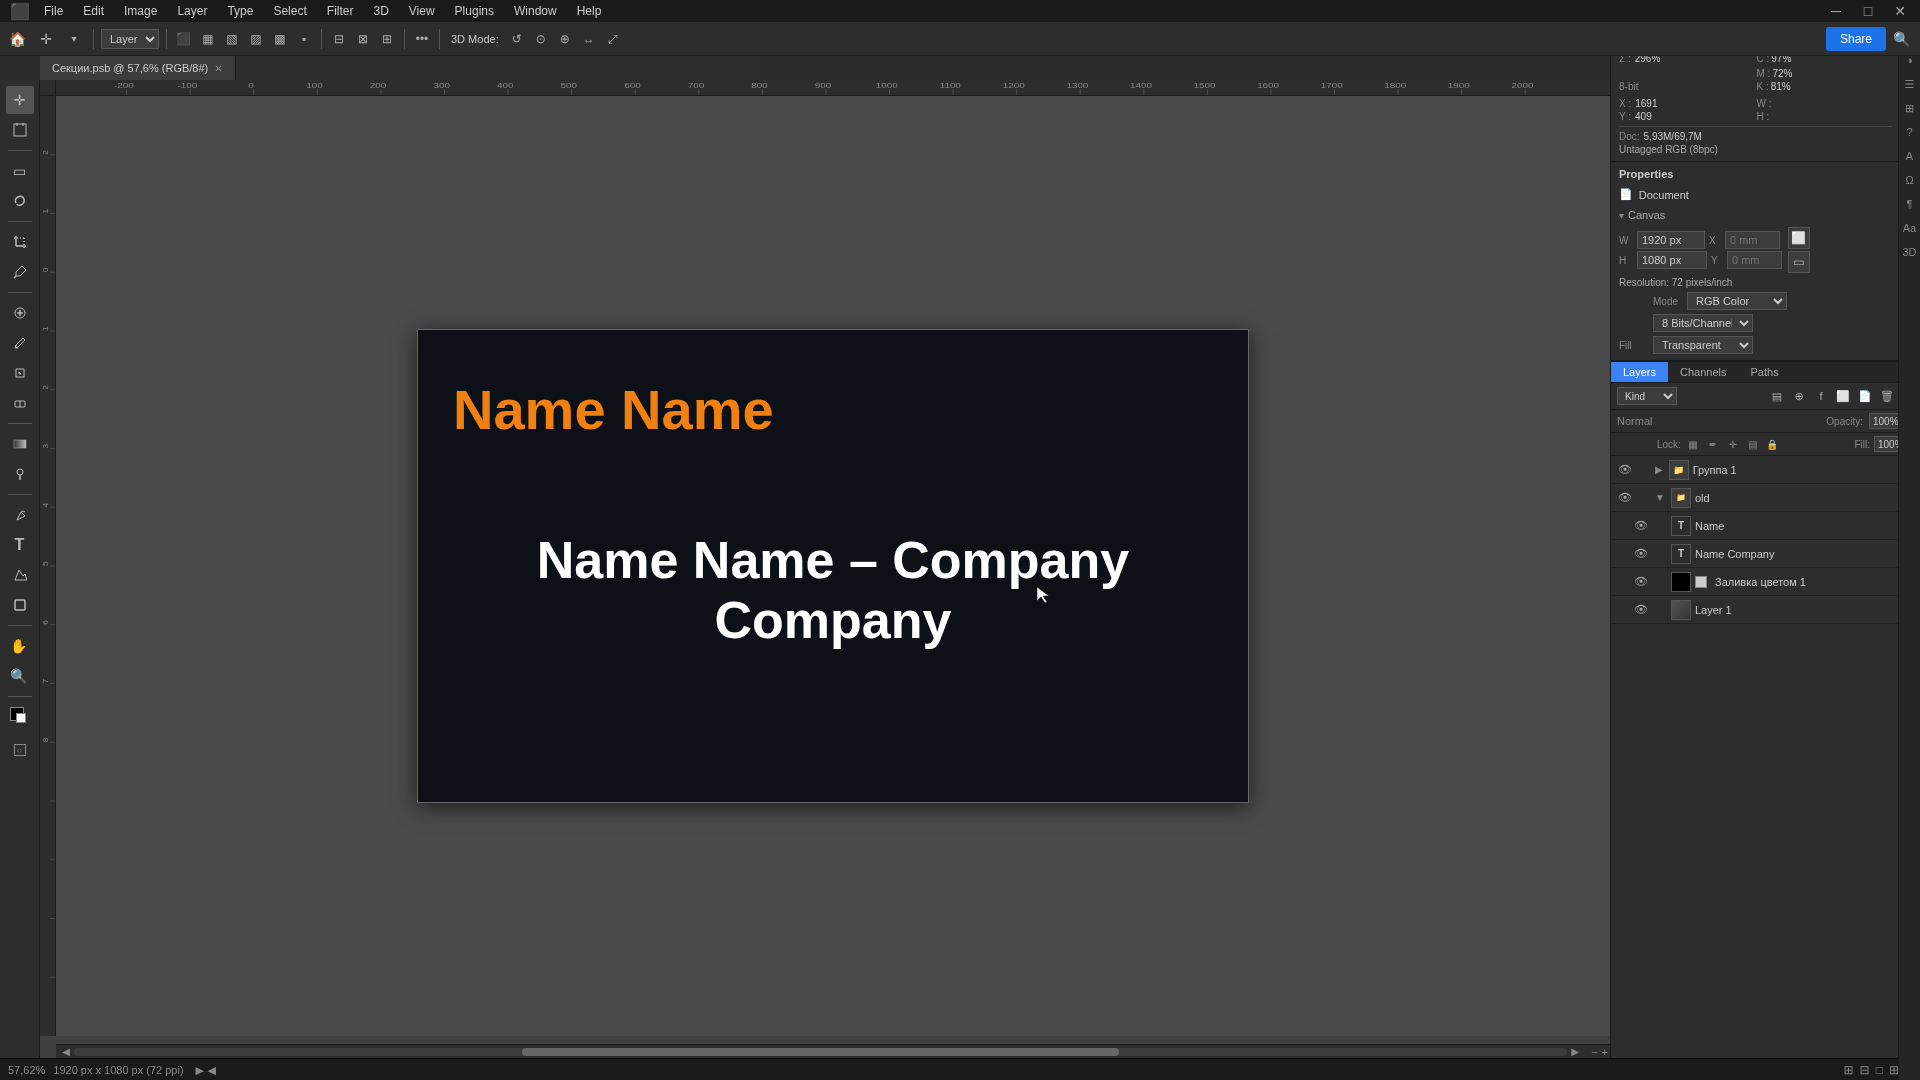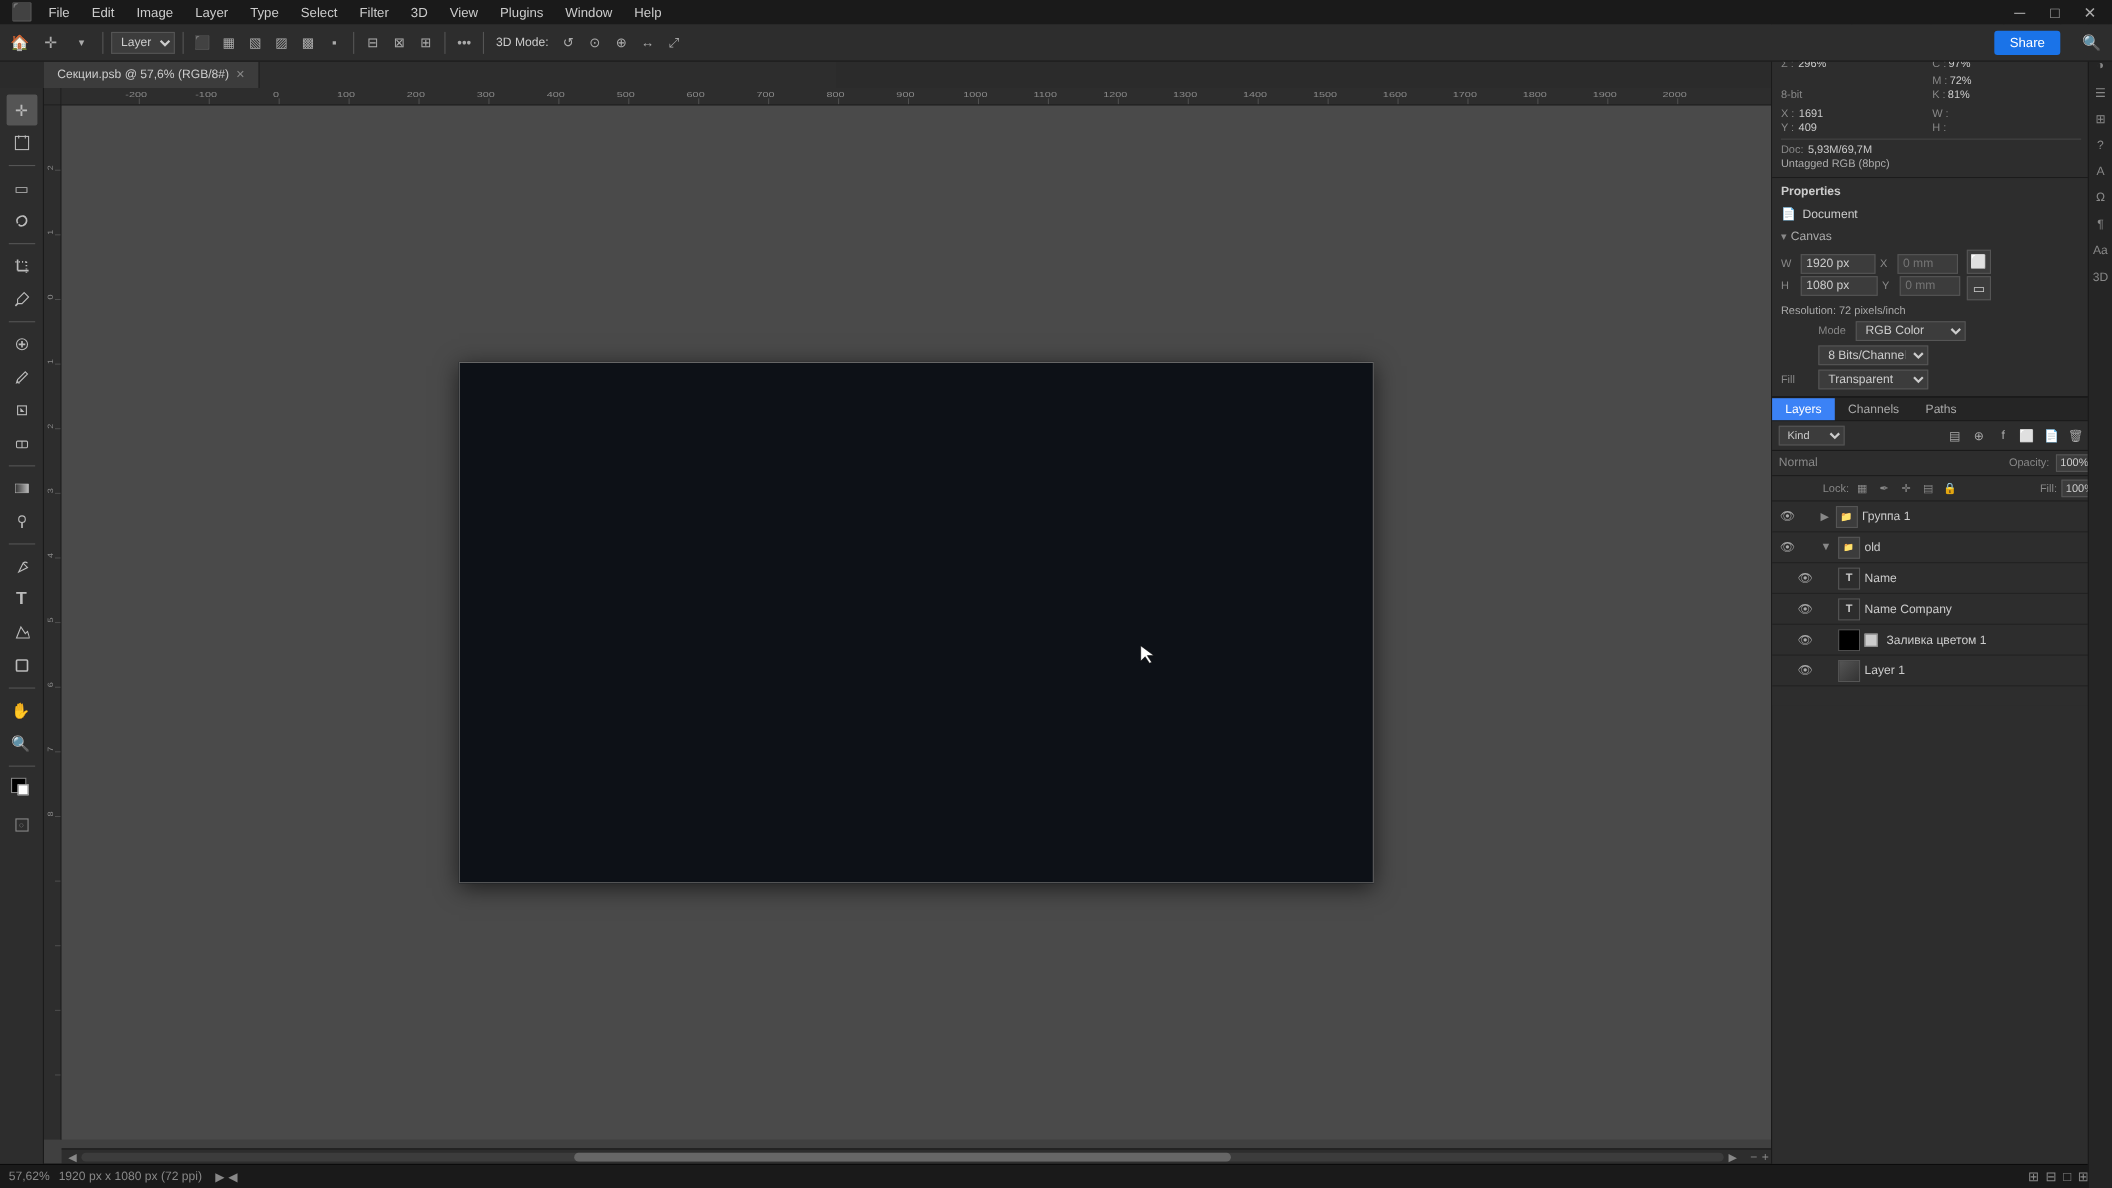--- a/index.html
+++ b/index.html
@@ -572,21 +572,21 @@
   <div class="toolbar-divider"></div>
   <div class="toolbar-icon-btn">•••</div>
   <div class="toolbar-divider"></div>
   <span class="toolbar-label">3D Mode:</span>
   <div class="toolbar-icon-btn">↺</div>
   <div class="toolbar-icon-btn">⊙</div>
   <div class="toolbar-icon-btn">⊕</div>
   <div class="toolbar-icon-btn">↔</div>
   <div class="toolbar-icon-btn">⤢</div>
 
-  <div style="margin-left:auto; display:flex; align-items:center; gap:17px;">
+  <div style="margin-left:auto; display:flex; gap:4px;">
     <button class="share-btn">Share</button>
     <div class="toolbar-btn">🔍</div>
   </div>
 </div>
 
 <div id="doc-tabs">
   <div class="doc-tab">
     <span>Секции.psb @ 57,6% (RGB/8#)</span>
     <span class="doc-tab-close">✕</span>
   </div>
@@ -1012,21 +1012,26 @@
       <text x="-448" y="8" fill="#888" font-size="7" transform="rotate(-90)" text-anchor="middle">6</text>
       <text x="-498" y="8" fill="#888" font-size="7" transform="rotate(-90)" text-anchor="middle">7</text>
       <text x="-548" y="8" fill="#888" font-size="7" transform="rotate(-90)" text-anchor="middle">8</text>
     </svg>
   </div>
 
   <div id="canvas-bg">
 
     <div id="ps-canvas">
 
-
+      <div class="canvas-name-top">Name Name</div>
+
+      <div class="canvas-name-center">
+        <div>Name Name – Company</div>
+        <div>Company</div>
+      </div>
 
       <div class="cursor-indicator">
         <svg width="20" height="20" viewBox="0 0 20 20">
           <path d="M 4 2 L 4 16 L 8 12 L 12 18 L 14 17 L 10 11 L 16 11 Z" fill="#fff" stroke="#000" stroke-width="0.5"></path>
         </svg>
       </div>
     </div>
   </div>
 
   <div id="canvas-hscroll">

